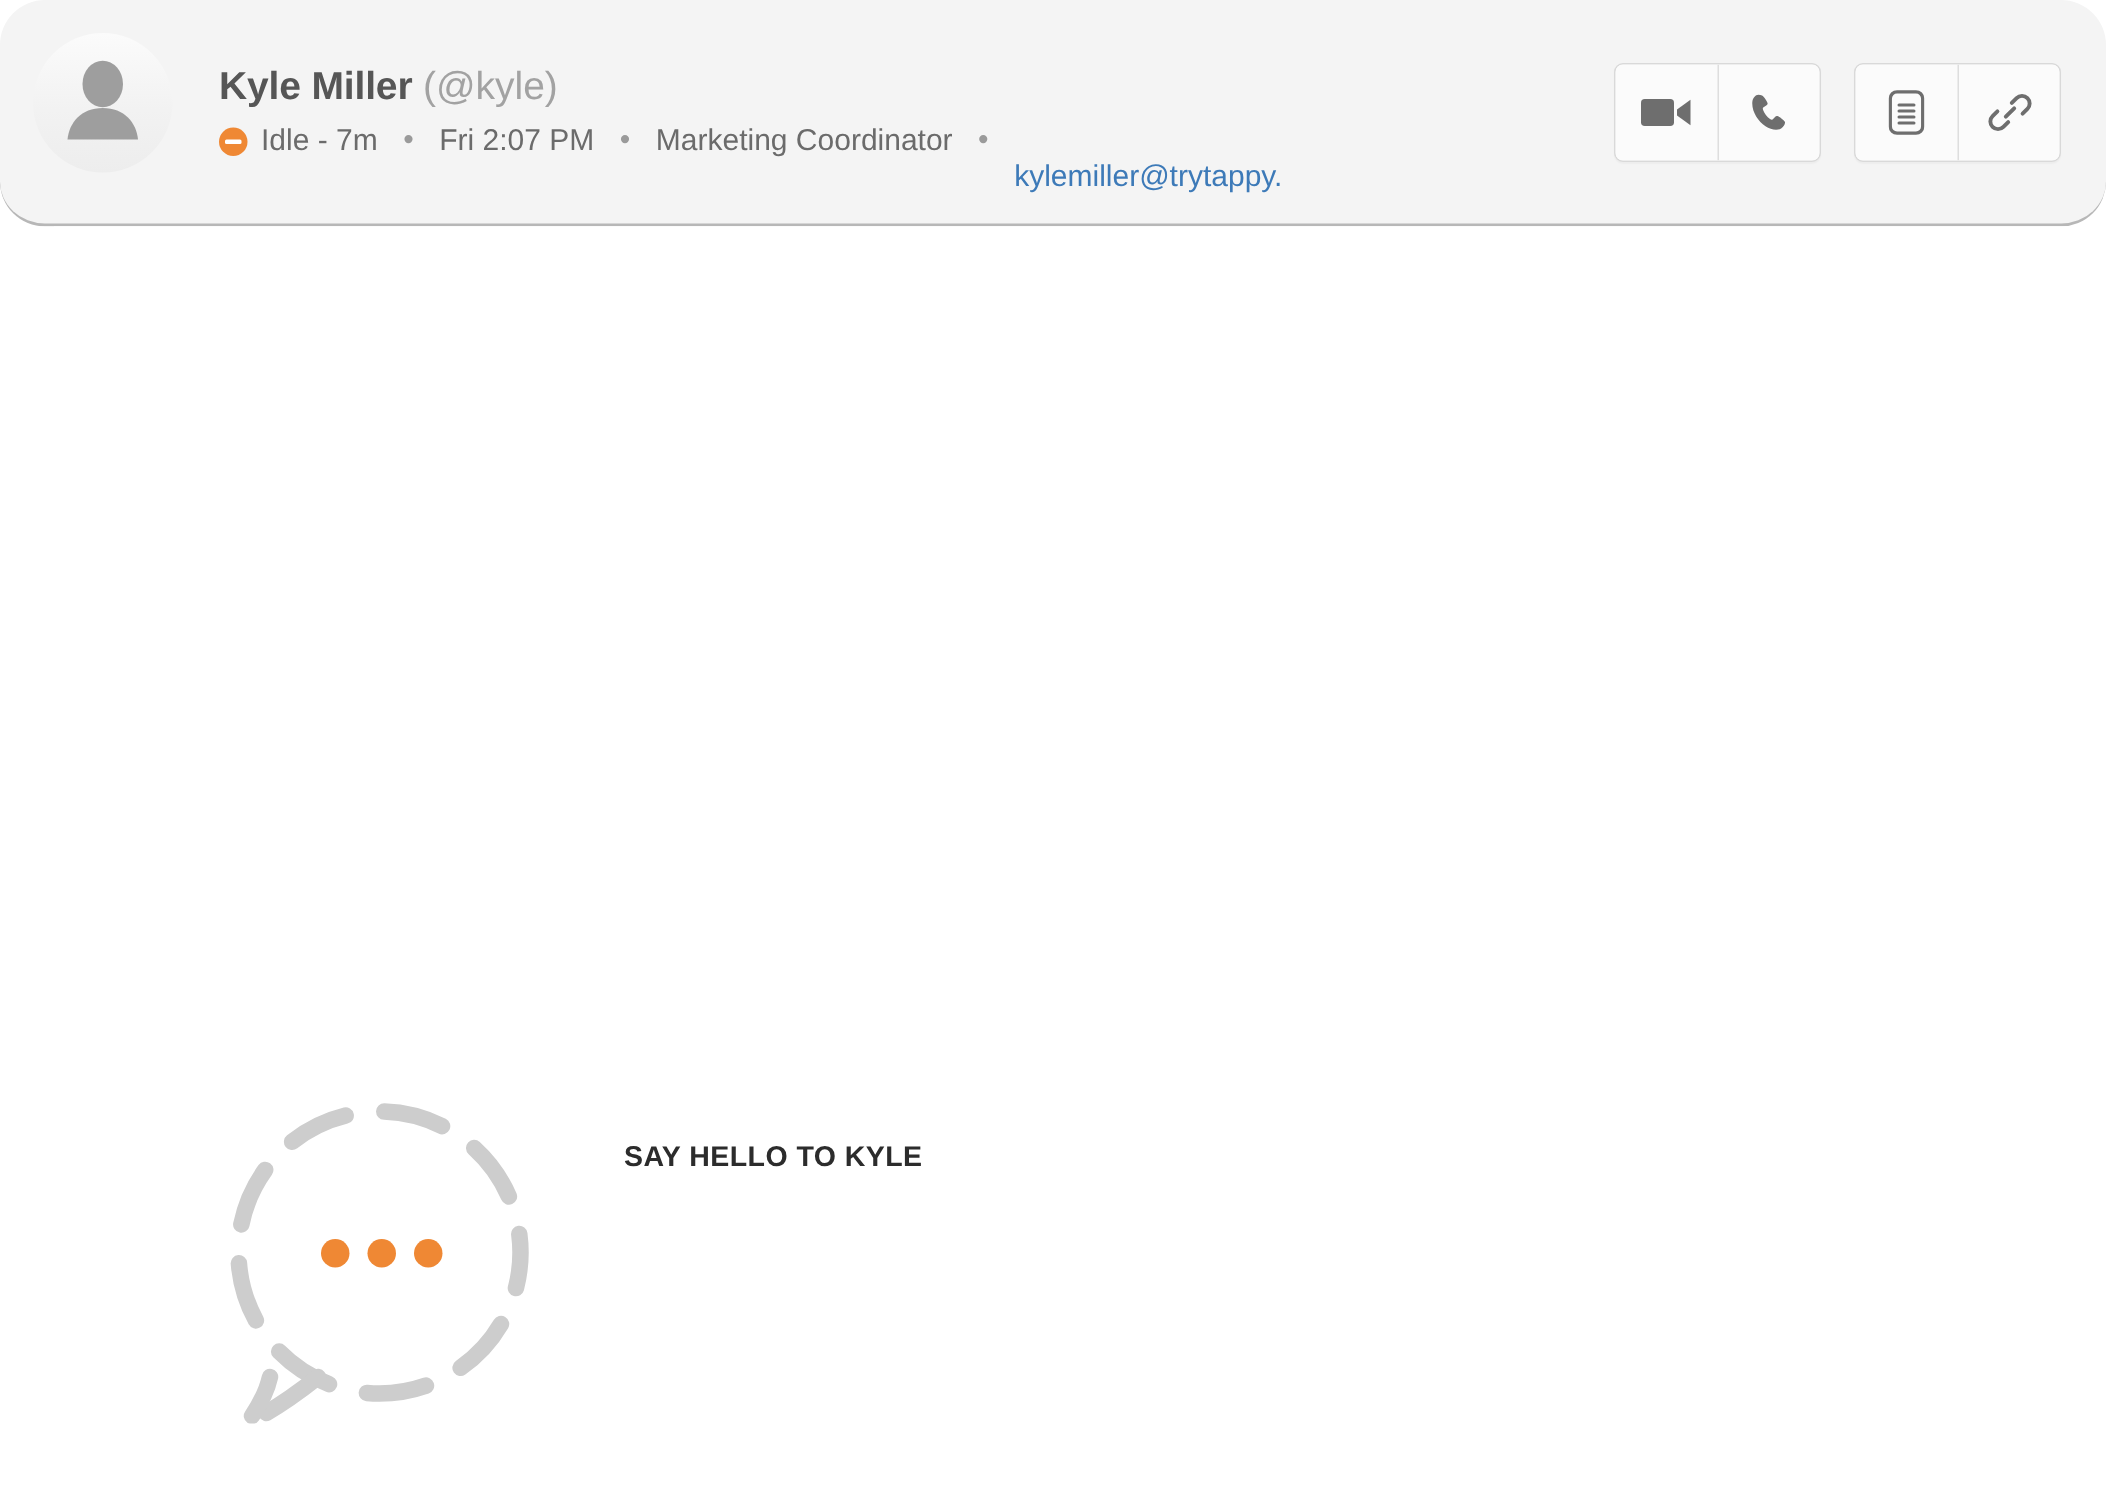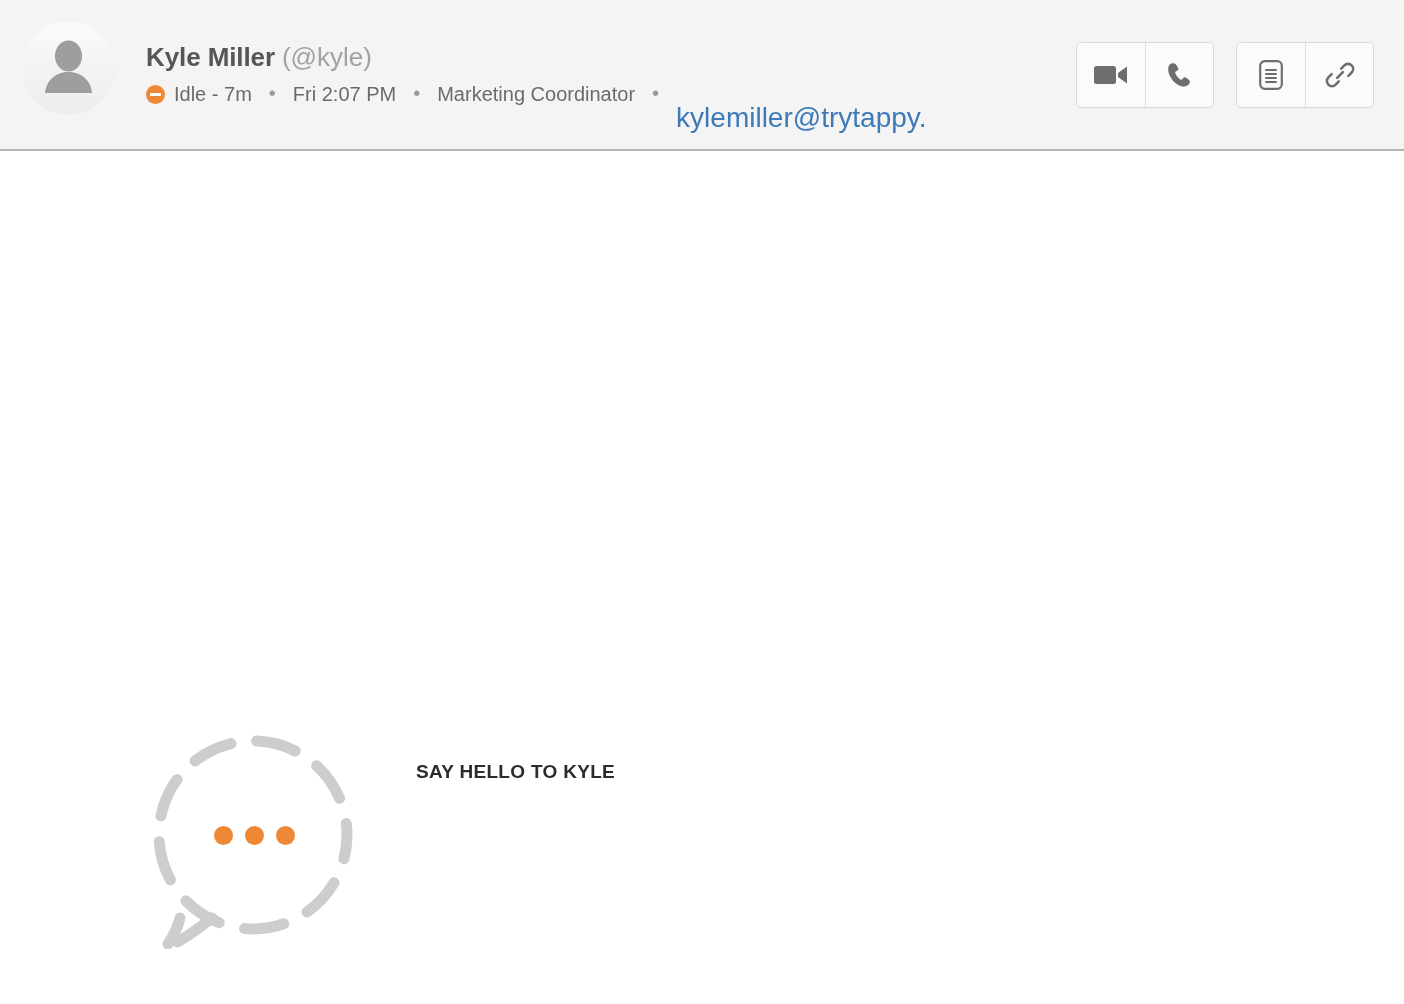--- a/index.html
+++ b/index.html
@@ -18,20 +18,21 @@
 
   
   .header {
     position: absolute;
     left: 0; top: 0;
     width: 1404px;
     height: 151px;
     background: #f4f4f4;
     border-bottom: 2px solid #b7b7b7;
     box-sizing: border-box;
+    border-radius: 30px;
   }
 
   .avatar {
     position: absolute;
     left: 22px;
     top: 22px;
     width: 93px;
     height: 93px;
     border-radius: 50%;
     background: linear-gradient(180deg, #fbfbfb 0%, #f2f2f2 55%, #ededed 100%);
@@ -96,21 +97,21 @@
     color: #9a9a9a;
     font-size: 20px;
     margin: 0 17px;
     line-height: 1;
     position: relative;
     top: -1px;
   }
   .meta-email {
     color: #3d7ab8;
     text-decoration: none;
-    font-size: 28px;
+    font-size: 20px;
     margin-top: 47px;
   }
 
   
   .action-groups {
     position: absolute;
     right: 30px;
     top: 42px;
     display: flex;
     gap: 22px;

